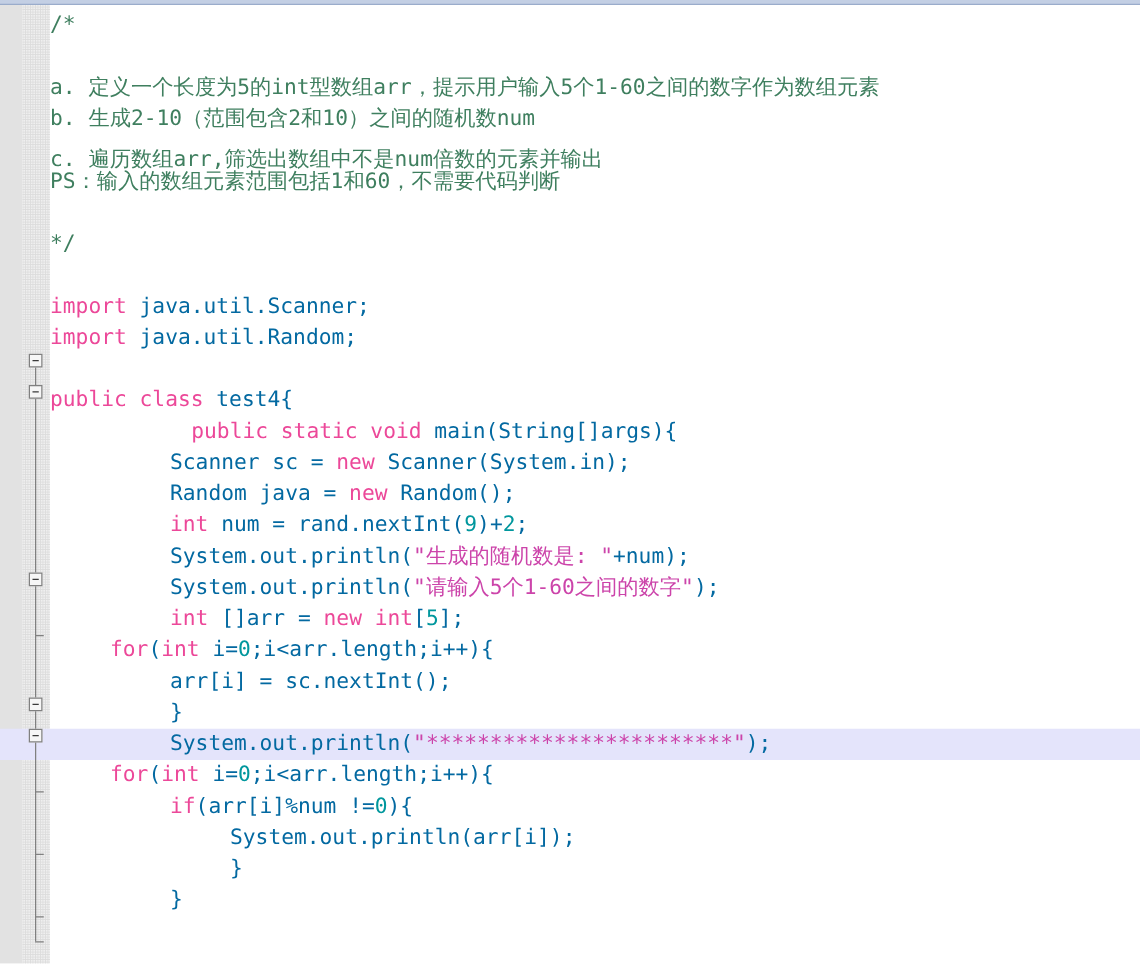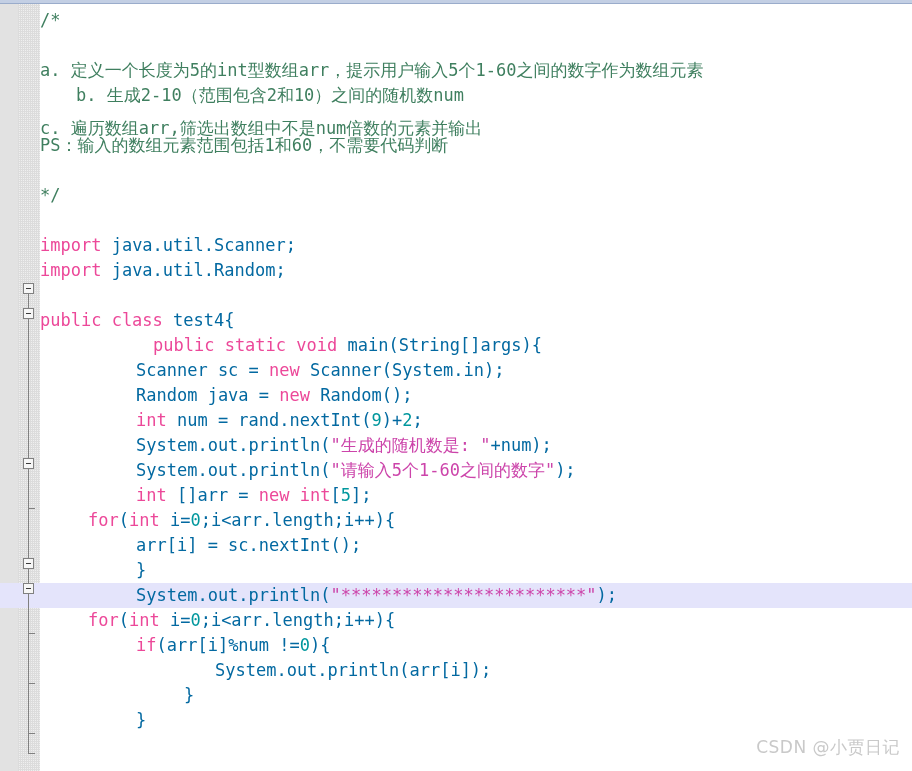--- a/index.html
+++ b/index.html
@@ -133,21 +133,21 @@
 
   <div class="outer-margin"></div>
 
   <div class="fold-gutter">
     <div id="fold-marks"></div>
   </div>
 
   <div class="code-surface" id="code-surface">
       <div class="code-line" style="top: 4px; padding-left: 0px;"><span class="tk-comment">/*</span></div>
       <div class="code-line" style="top: 54px; padding-left: 0px;"><span class="tk-comment">a. 定义一个长度为5的int型数组arr，提示用户输入5个1-60之间的数字作为数组元素</span></div>
-      <div class="code-line" style="top: 79px; padding-left: 0px; margin-left: 36px;"><span class="tk-comment">b. 生成2-10（范围包含2和10）之间的随机数num</span></div>
+      <div class="code-line" style="top: 79px; padding-left: 0px;"><span class="tk-comment">b. 生成2-10（范围包含2和10）之间的随机数num</span></div>
       <div class="code-line" style="top: 112px; padding-left: 0px;"><span class="tk-comment">c. 遍历数组arr,筛选出数组中不是num倍数的元素并输出</span></div>
       <div class="code-line" style="top: 129px; padding-left: 0px; text-align: center;"><span class="tk-comment">PS：输入的数组元素范围包括1和60，不需要代码判断</span></div>
       <div class="code-line" style="top: 154px; padding-left: 0px;"></div>
       <div class="code-line" style="top: 179px; padding-left: 0px;"><span class="tk-comment">*/</span></div>
       <div class="code-line" style="top: 204px; padding-left: 0px;"></div>
       <div class="code-line" style="top: 229px; padding-left: 0px;"><span class="tk-keyword">import</span><span class="tk-plain"> java.util.Scanner;</span></div>
       <div class="code-line" style="top: 254px; padding-left: 0px;"><span class="tk-keyword">import</span><span class="tk-plain"> java.util.Random;</span></div>
       <div class="code-line" style="top: 279px; padding-left: 0px;"></div>
       <div class="code-line" style="top: 304px; padding-left: 0px;"><span class="tk-keyword">public class</span><span class="tk-plain"> test4{</span></div>
       <div class="code-line" style="top: 329px; padding-left: 68px; margin-left: 45px;"><span class="tk-keyword">public static void</span><span class="tk-plain"> main(String[]args){</span></div>
@@ -157,28 +157,27 @@
       <div class="code-line" style="top: 429px; padding-left: 96px;"><span class="tk-plain">System.out.println(</span><span class="tk-string">"生成的随机数是: "</span><span class="tk-plain">+num);</span></div>
       <div class="code-line" style="top: 454px; padding-left: 96px;"><span class="tk-plain">System.out.println(</span><span class="tk-string">"请输入5个1-60之间的数字"</span><span class="tk-plain">);</span></div>
       <div class="code-line" style="top: 479px; padding-left: 96px;"><span class="tk-keyword">int</span><span class="tk-plain"> []arr = </span><span class="tk-keyword">new</span><span class="tk-plain"> </span><span class="tk-keyword">int</span><span class="tk-plain">[</span><span class="tk-number">5</span><span class="tk-plain">];</span></div>
       <div class="code-line" style="top: 504px; padding-left: 48px;"><span class="tk-keyword">for</span><span class="tk-plain">(</span><span class="tk-keyword">int</span><span class="tk-plain"> i=</span><span class="tk-number">0</span><span class="tk-plain">;i&lt;arr.length;i++){</span></div>
       <div class="code-line" style="top: 529px; padding-left: 96px;"><span class="tk-plain">arr[i] = sc.nextInt();</span></div>
       <div class="code-line" style="top: 554px; padding-left: 96px;"><span class="tk-plain">}</span></div>
       <div class="line-highlight" style="top: 579px;"></div>
       <div class="code-line" style="top: 579px; padding-left: 96px;"><span class="tk-plain">System.out.println(</span><span class="tk-string">"************************"</span><span class="tk-plain">);</span></div>
       <div class="code-line" style="top: 604px; padding-left: 48px;"><span class="tk-keyword">for</span><span class="tk-plain">(</span><span class="tk-keyword">int</span><span class="tk-plain"> i=</span><span class="tk-number">0</span><span class="tk-plain">;i&lt;arr.length;i++){</span></div>
       <div class="code-line" style="top: 629px; padding-left: 96px;"><span class="tk-keyword">if</span><span class="tk-plain">(arr[i]%num !=</span><span class="tk-number">0</span><span class="tk-plain">){</span></div>
-      <div class="code-line" style="top: 654px; padding-left: 144px; margin-left: 31px;"><span class="tk-plain">System.out.println(arr[i]);</span></div>
+      <div class="code-line" style="top: 654px; padding-left: 144px;"><span class="tk-plain">System.out.println(arr[i]);</span></div>
       <div class="code-line" style="top: 679px; padding-left: 144px;"><span class="tk-plain">}</span></div>
       <div class="code-line" style="top: 704px; padding-left: 96px;"><span class="tk-plain">}</span></div>
       <div class="code-line" style="top: 729px; padding-left: 0px;"></div>
       <div class="code-line" style="top: 754px; padding-left: 0px;"></div>
     </div>
 
-  <div class="watermark">CSDN @小贾日记</div>
 
 <div class="fold-spine" style="top: 288px; height: 465px;"></div>
     <div class="fold-box" style="top: 283px; left: 23px;"></div>
     <div class="fold-box" style="top: 308px; left: 23px;"></div>
     <div class="fold-box" style="top: 458px; left: 23px;"></div>
     <div class="fold-box" style="top: 558px; left: 23px;"></div>
     <div class="fold-box" style="top: 583px; left: 23px;"></div>
     <div class="fold-tick" style="top: 508px; left: 28px;"></div>
     <div class="fold-tick" style="top: 633px; left: 28px;"></div>
     <div class="fold-tick" style="top: 683px; left: 28px;"></div>

